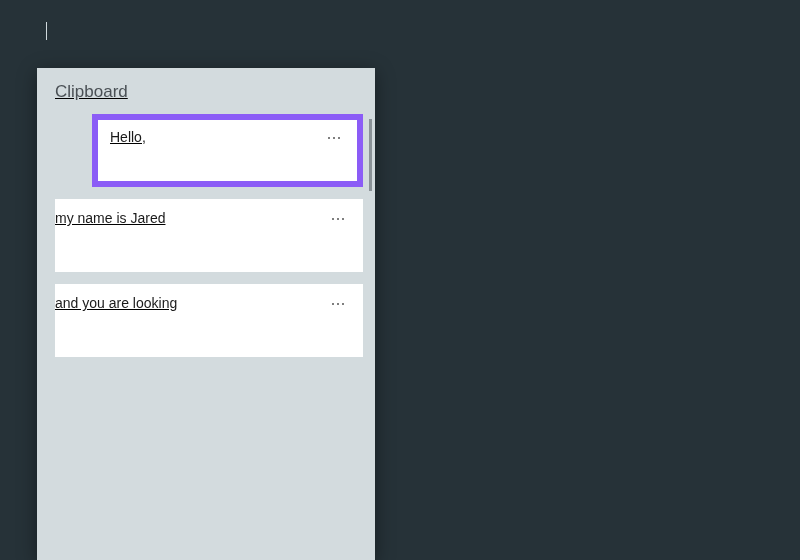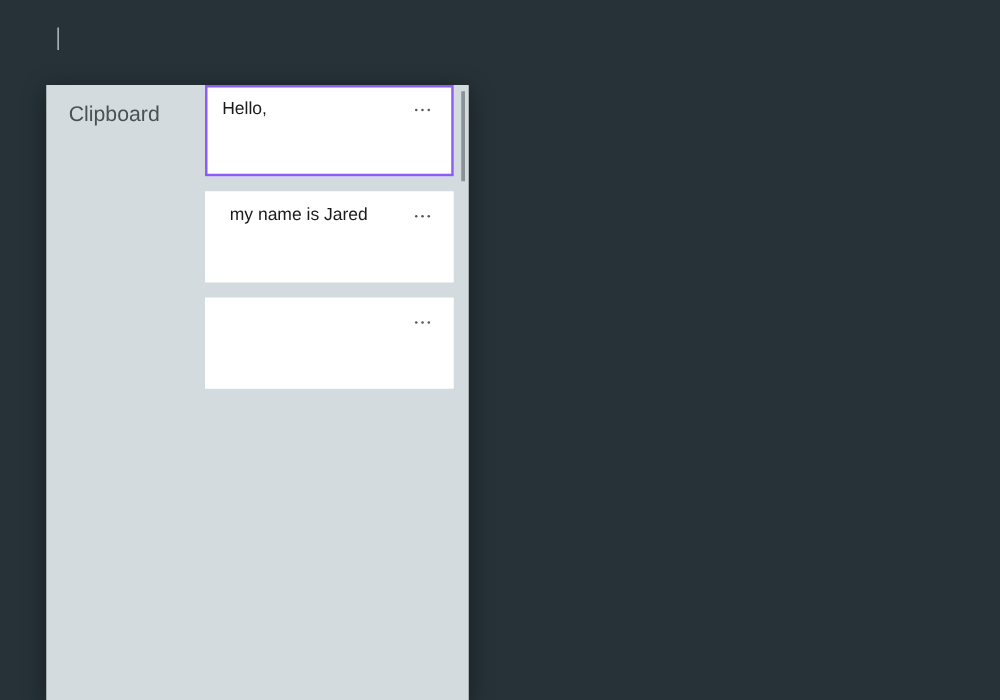--- a/index.html
+++ b/index.html
@@ -28,21 +28,22 @@
     
     .clipboard-panel {
       position: absolute;
       left: 37px;
       top: 68px;
       width: 338px;
       height: 492px;
       background: #d3dbde;
       box-shadow: 0 4px 18px rgba(0,0,0,0.4);
       display: flex;
-      flex-direction: row;
+      flex-direction: column;
+      text-decoration: underline;
     }
     
     .panel-header {
       padding: 14px 18px 12px 18px;
     }
     
     .panel-title {
       font-size: 17px;
       font-weight: 400;
       color: #4a5055;
@@ -61,28 +62,29 @@
       top: 5px;
       width: 3px;
       height: 72px;
       background: #8a9297;
     }
     
     .clipboard-item {
       background: #ffffff;
       margin-bottom: 12px;
       position: relative;
-      padding: 10px 20px;
+      padding: 10px 0;
       height: 73px;
       cursor: pointer;
     }
     
     .clipboard-item.selected {
-      border: 2px solid #8b5cf6;
+      border: 6px solid #8b5cf6;
       padding: 8px 12px;
+      margin-left: 37px;
     }
     
     .item-text {
       font-size: 14px;
       color: #1a1a1a;
       font-weight: 400;
     }
     
     .item-menu {
       position: absolute;
@@ -124,20 +126,20 @@
         <div class="clipboard-item selected"><span class="item-text">Hello,</span><div class="item-menu">
             <span class="dot"></span>
             <span class="dot"></span>
             <span class="dot"></span>
           </div></div>
         <div class="clipboard-item"><span class="item-text">my name is Jared</span><div class="item-menu">
             <span class="dot"></span>
             <span class="dot"></span>
             <span class="dot"></span>
           </div></div>
-        <div class="clipboard-item"><div class="item-menu">
+        <div class="clipboard-item"><span class="item-text">and you are looking</span><div class="item-menu">
             <span class="dot"></span>
             <span class="dot"></span>
             <span class="dot"></span>
           </div></div>
       </div>
   </div>
 </div>
 
 </body></html>

